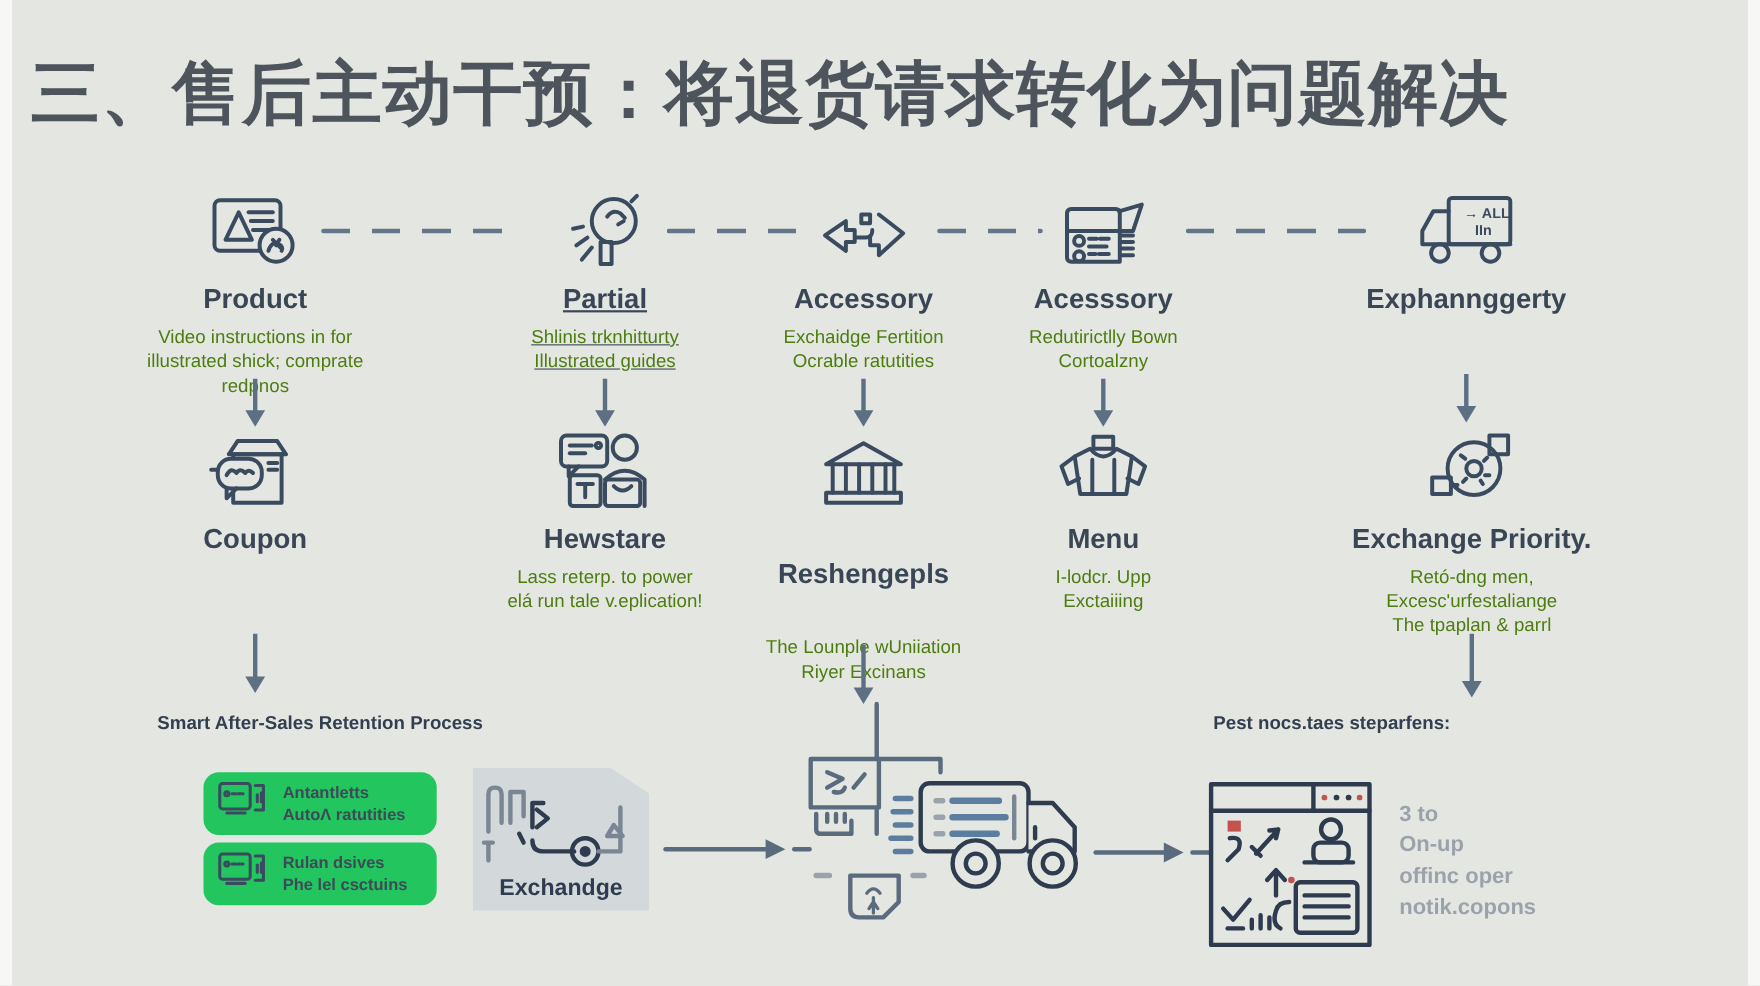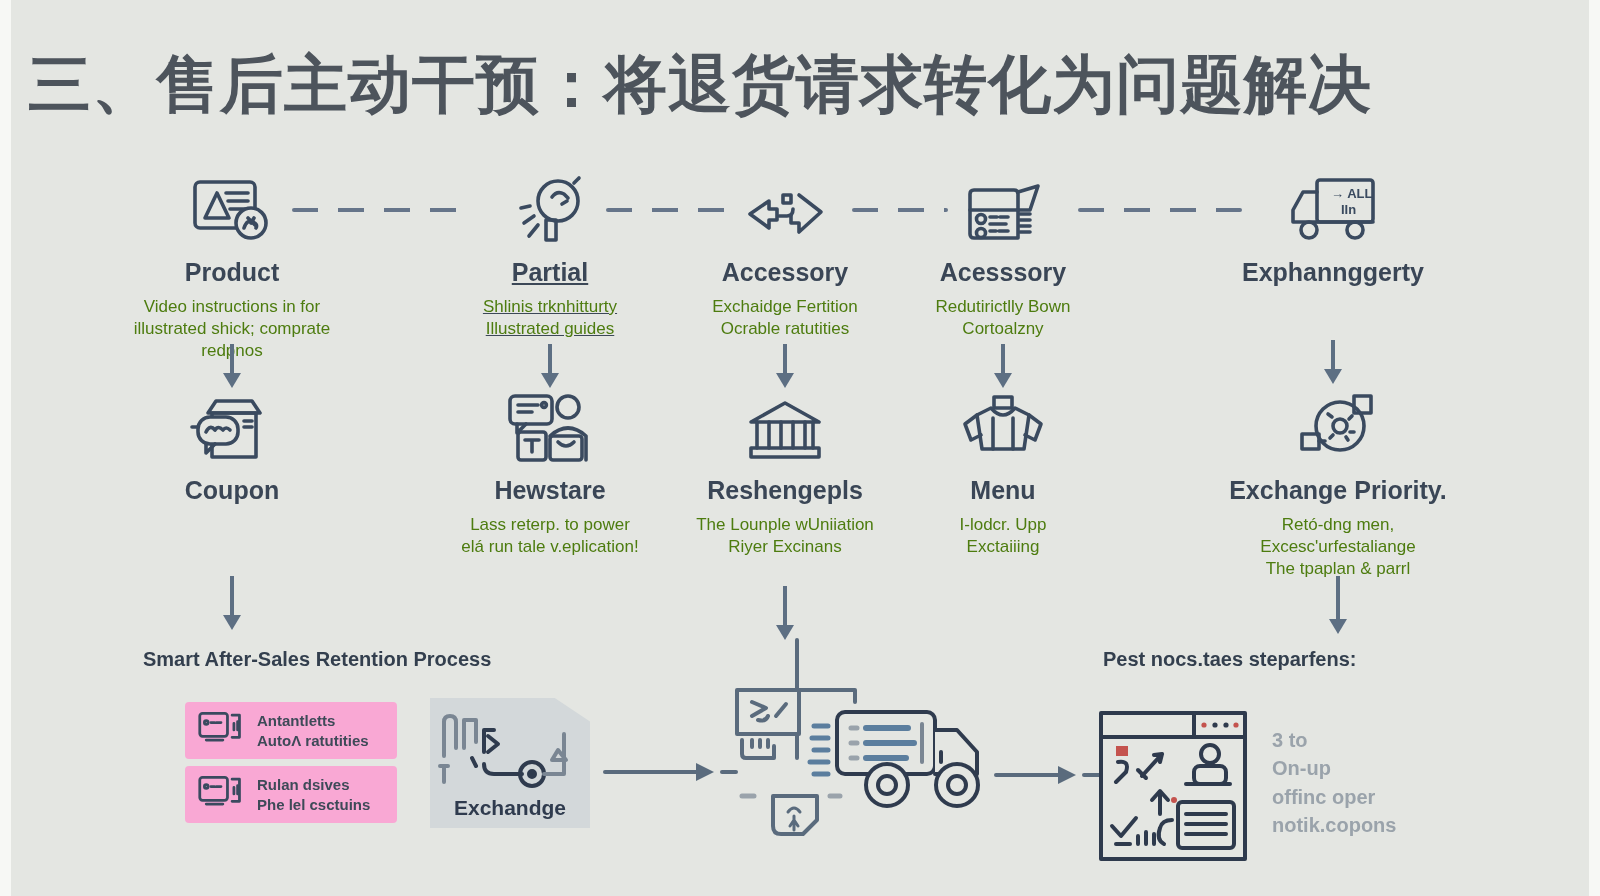--- a/index.html
+++ b/index.html
@@ -17,22 +17,22 @@
     white-space:nowrap;
   }
   .cell{position:absolute;display:flex;flex-direction:column;align-items:center;text-align:center;}
   .cell .iconbox{height:74px;display:flex;align-items:flex-end;justify-content:center;margin-bottom:12px;}
   .cell-label{font-size:25px;font-weight:bold;color:#3a4656;margin-bottom:9px;}
   .cell-desc{font-size:17px;line-height:1.28;color:#4d7c0f;white-space:pre-line;}
   svg.ic{stroke:#3a4a5f;fill:none;stroke-width:3.6;stroke-linecap:round;stroke-linejoin:round;}
   .dash-h{position:absolute;height:4px;border-radius:2px;
     background:repeating-linear-gradient(90deg,#66758a 0 26px,transparent 26px 46px);}
   .down-arrow{position:absolute;}
-  .h2{position:absolute;font-size:20px;font-weight:bold;color:#333f4e;white-space:nowrap;}
-  .panel{position:absolute;background:#f9a8d4;border-radius:4px;display:flex;align-items:center;
+  .h2{position:absolute;font-size:17px;font-weight:bold;color:#333f4e;white-space:nowrap;}
+  .panel{position:absolute;background:#22c55e;border-radius:14px;display:flex;align-items:center;
     gap:12px;padding:6px 12px;box-sizing:border-box;}
   .panel-text{font-size:15px;line-height:1.3;color:#3e4a58;font-weight:600;white-space:pre-line;text-align:left;}
   .exchange-card{position:absolute;background:#d3d8da;
     clip-path:polygon(0 0,78% 0,100% 18%,100% 100%,0 100%);
     display:flex;flex-direction:column;align-items:center;justify-content:flex-end;}
   .exchange-label{font-size:21px;font-weight:bold;color:#2f3b4e;margin-bottom:8px;}
   .note{position:absolute;font-size:20px;color:#9aa3ab;white-space:pre-line;line-height:1.42;font-weight:600;}
 </style>
 </head>
 <body>
@@ -188,21 +188,21 @@
       <path d="M19 48 h14 M26 48 v12"></path>
       <rect x="44" y="44" width="32" height="24" rx="3"></rect>
       <path d="M52 50 q8 8 16 0"></path>
     </svg>
   </div>
   <div class="cell-label">Hewstare</div>
   <div class="cell-desc">Lass reterp. to power
 elá run tale v.eplication!</div>
 </div>
 
-<div class="cell" style="left:660px;top:390px;width:250px;">
+<div class="cell" style="left:660px;top:390px;width:250px;gap:32px;">
   <div class="iconbox">
     <svg class="ic" width="84" height="66" viewBox="0 0 84 66">
       <path d="M8 24 L42 5 L76 24 Z"></path>
       <line x1="14" y1="24" x2="14" y2="50"></line>
       <line x1="26" y1="24" x2="26" y2="50"></line>
       <line x1="38" y1="24" x2="38" y2="50"></line>
       <line x1="50" y1="24" x2="50" y2="50"></line>
       <line x1="62" y1="24" x2="62" y2="50"></line>
       <line x1="70" y1="24" x2="70" y2="50"></line>
       <rect x="8" y="50" width="68" height="9"></rect>

